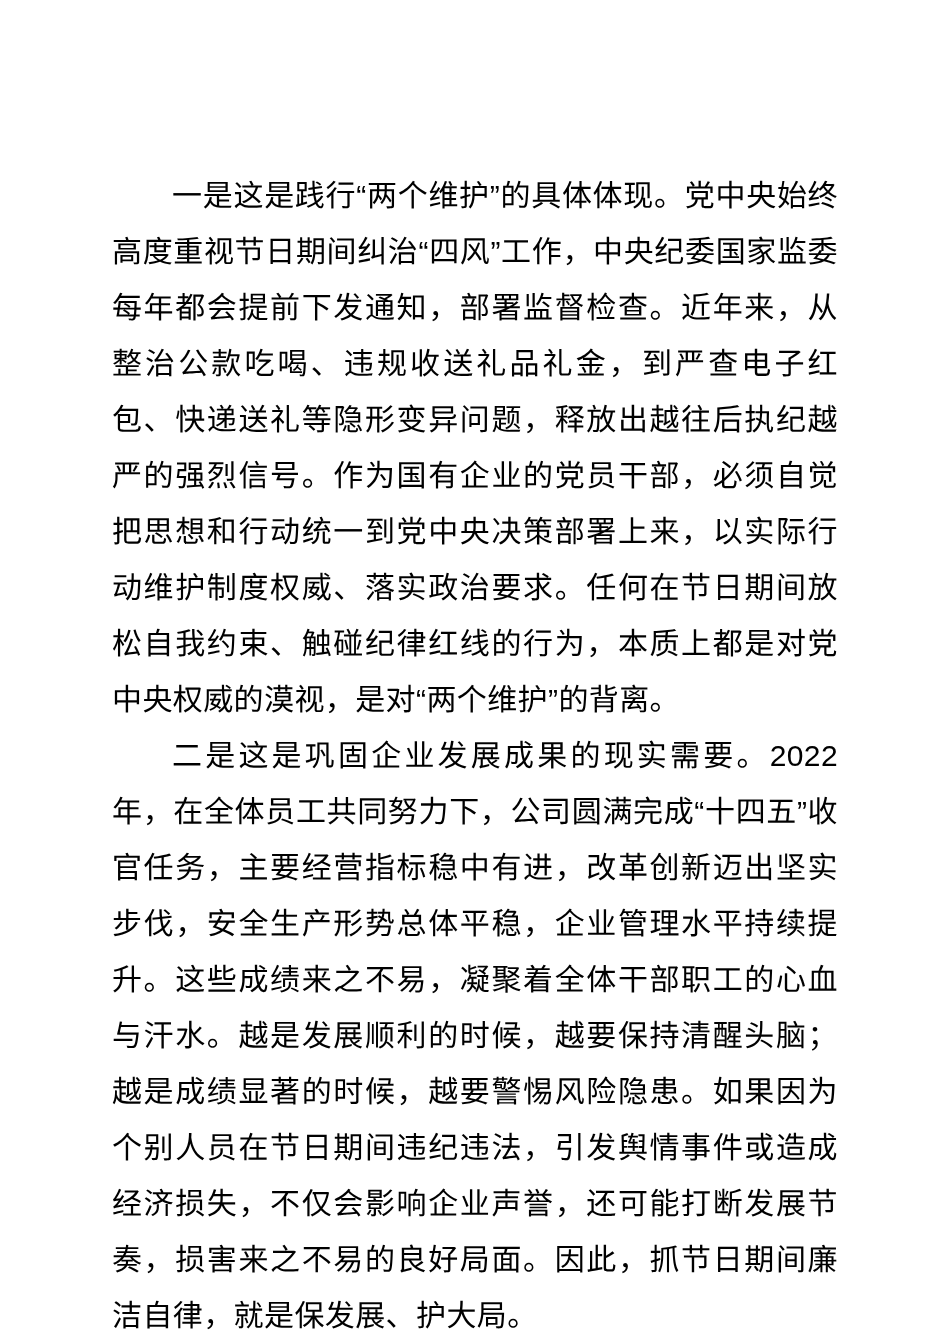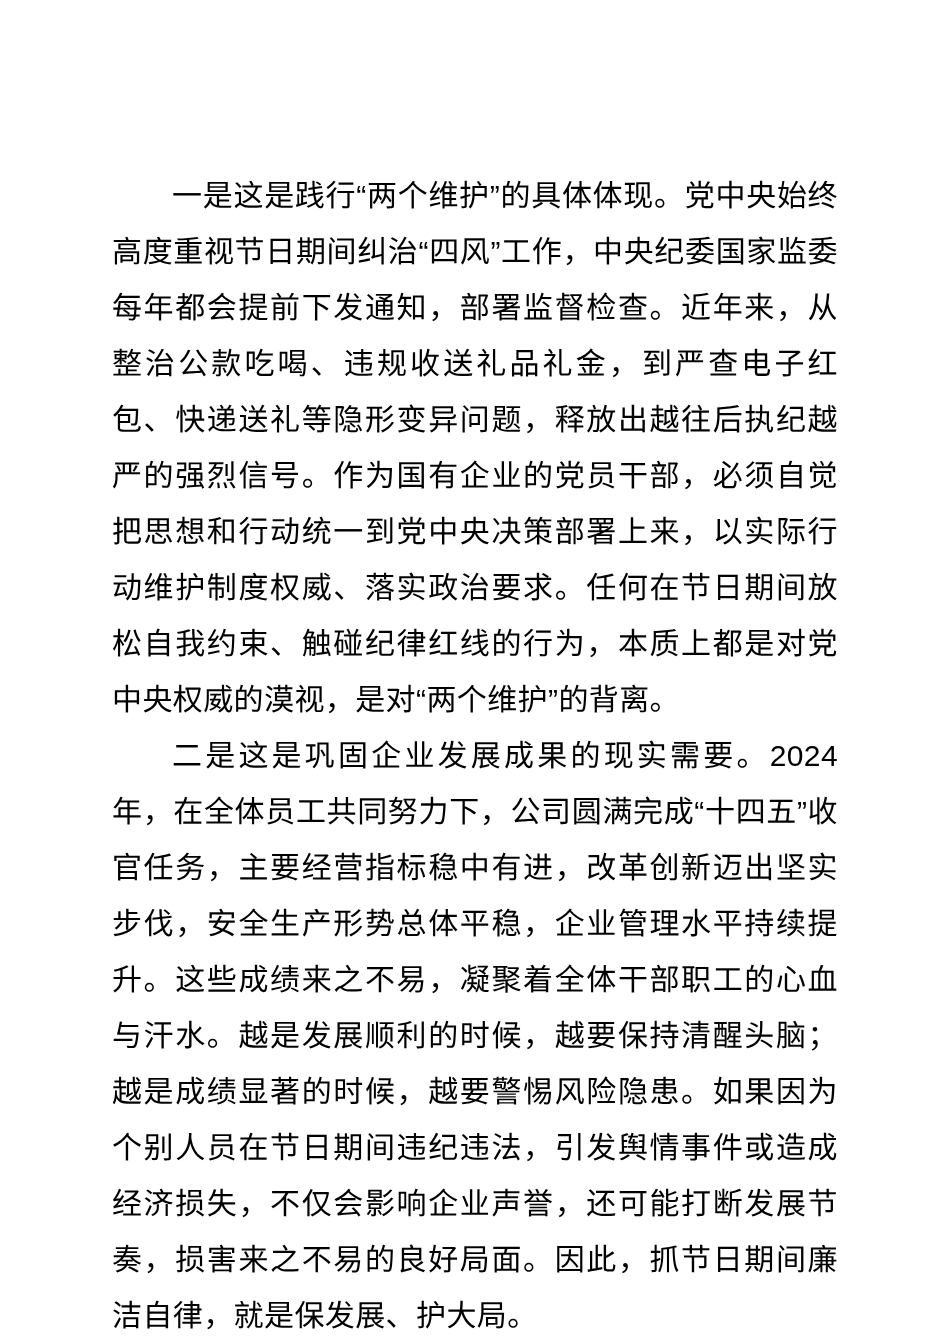--- a/index.html
+++ b/index.html
@@ -39,16 +39,16 @@
   .para + .para {
     margin-top: 0px;
   }
 </style>
 </head>
 <body>
 
 <div class="page">
   <div class="doc-body">
     <p class="para">一是这是践行“两个维护”的具体体现。党中央始终高度重视节日期间纠治“四风”工作，中央纪委国家监委每年都会提前下发通知，部署监督检查。近年来，从整治公款吃喝、违规收送礼品礼金，到严查电子红包、快递送礼等隐形变异问题，释放出越往后执纪越严的强烈信号。作为国有企业的党员干部，必须自觉把思想和行动统一到党中央决策部署上来，以实际行动维护制度权威、落实政治要求。任何在节日期间放松自我约束、触碰纪律红线的行为，本质上都是对党中央权威的漠视，是对“两个维护”的背离。</p>
-    <p class="para">二是这是巩固企业发展成果的现实需要。2024 年，在全体员工共同努力下，公司圆满完成“十四五”收官任务，主要经营指标稳中有进，改革创新迈出坚实步伐，安全生产形势总体平稳，企业管理水平持续提升。这些成绩来之不易，凝聚着全体干部职工的心血与汗水。越是发展顺利的时候，越要保持清醒头脑；越是成绩显著的时候，越要警惕风险隐患。如果因为个别人员在节日期间违纪违法，引发舆情事件或造成经济损失，不仅会影响企业声誉，还可能打断发展节奏，损害来之不易的良好局面。因此，抓节日期间廉洁自律，就是保发展、护大局。</p>
+    <p class="para">二是这是巩固企业发展成果的现实需要。2022 年，在全体员工共同努力下，公司圆满完成“十四五”收官任务，主要经营指标稳中有进，改革创新迈出坚实步伐，安全生产形势总体平稳，企业管理水平持续提升。这些成绩来之不易，凝聚着全体干部职工的心血与汗水。越是发展顺利的时候，越要保持清醒头脑；越是成绩显著的时候，越要警惕风险隐患。如果因为个别人员在节日期间违纪违法，引发舆情事件或造成经济损失，不仅会影响企业声誉，还可能打断发展节奏，损害来之不易的良好局面。因此，抓节日期间廉洁自律，就是保发展、护大局。</p>
 
   </div>
 </div>
 
 </body></html>

